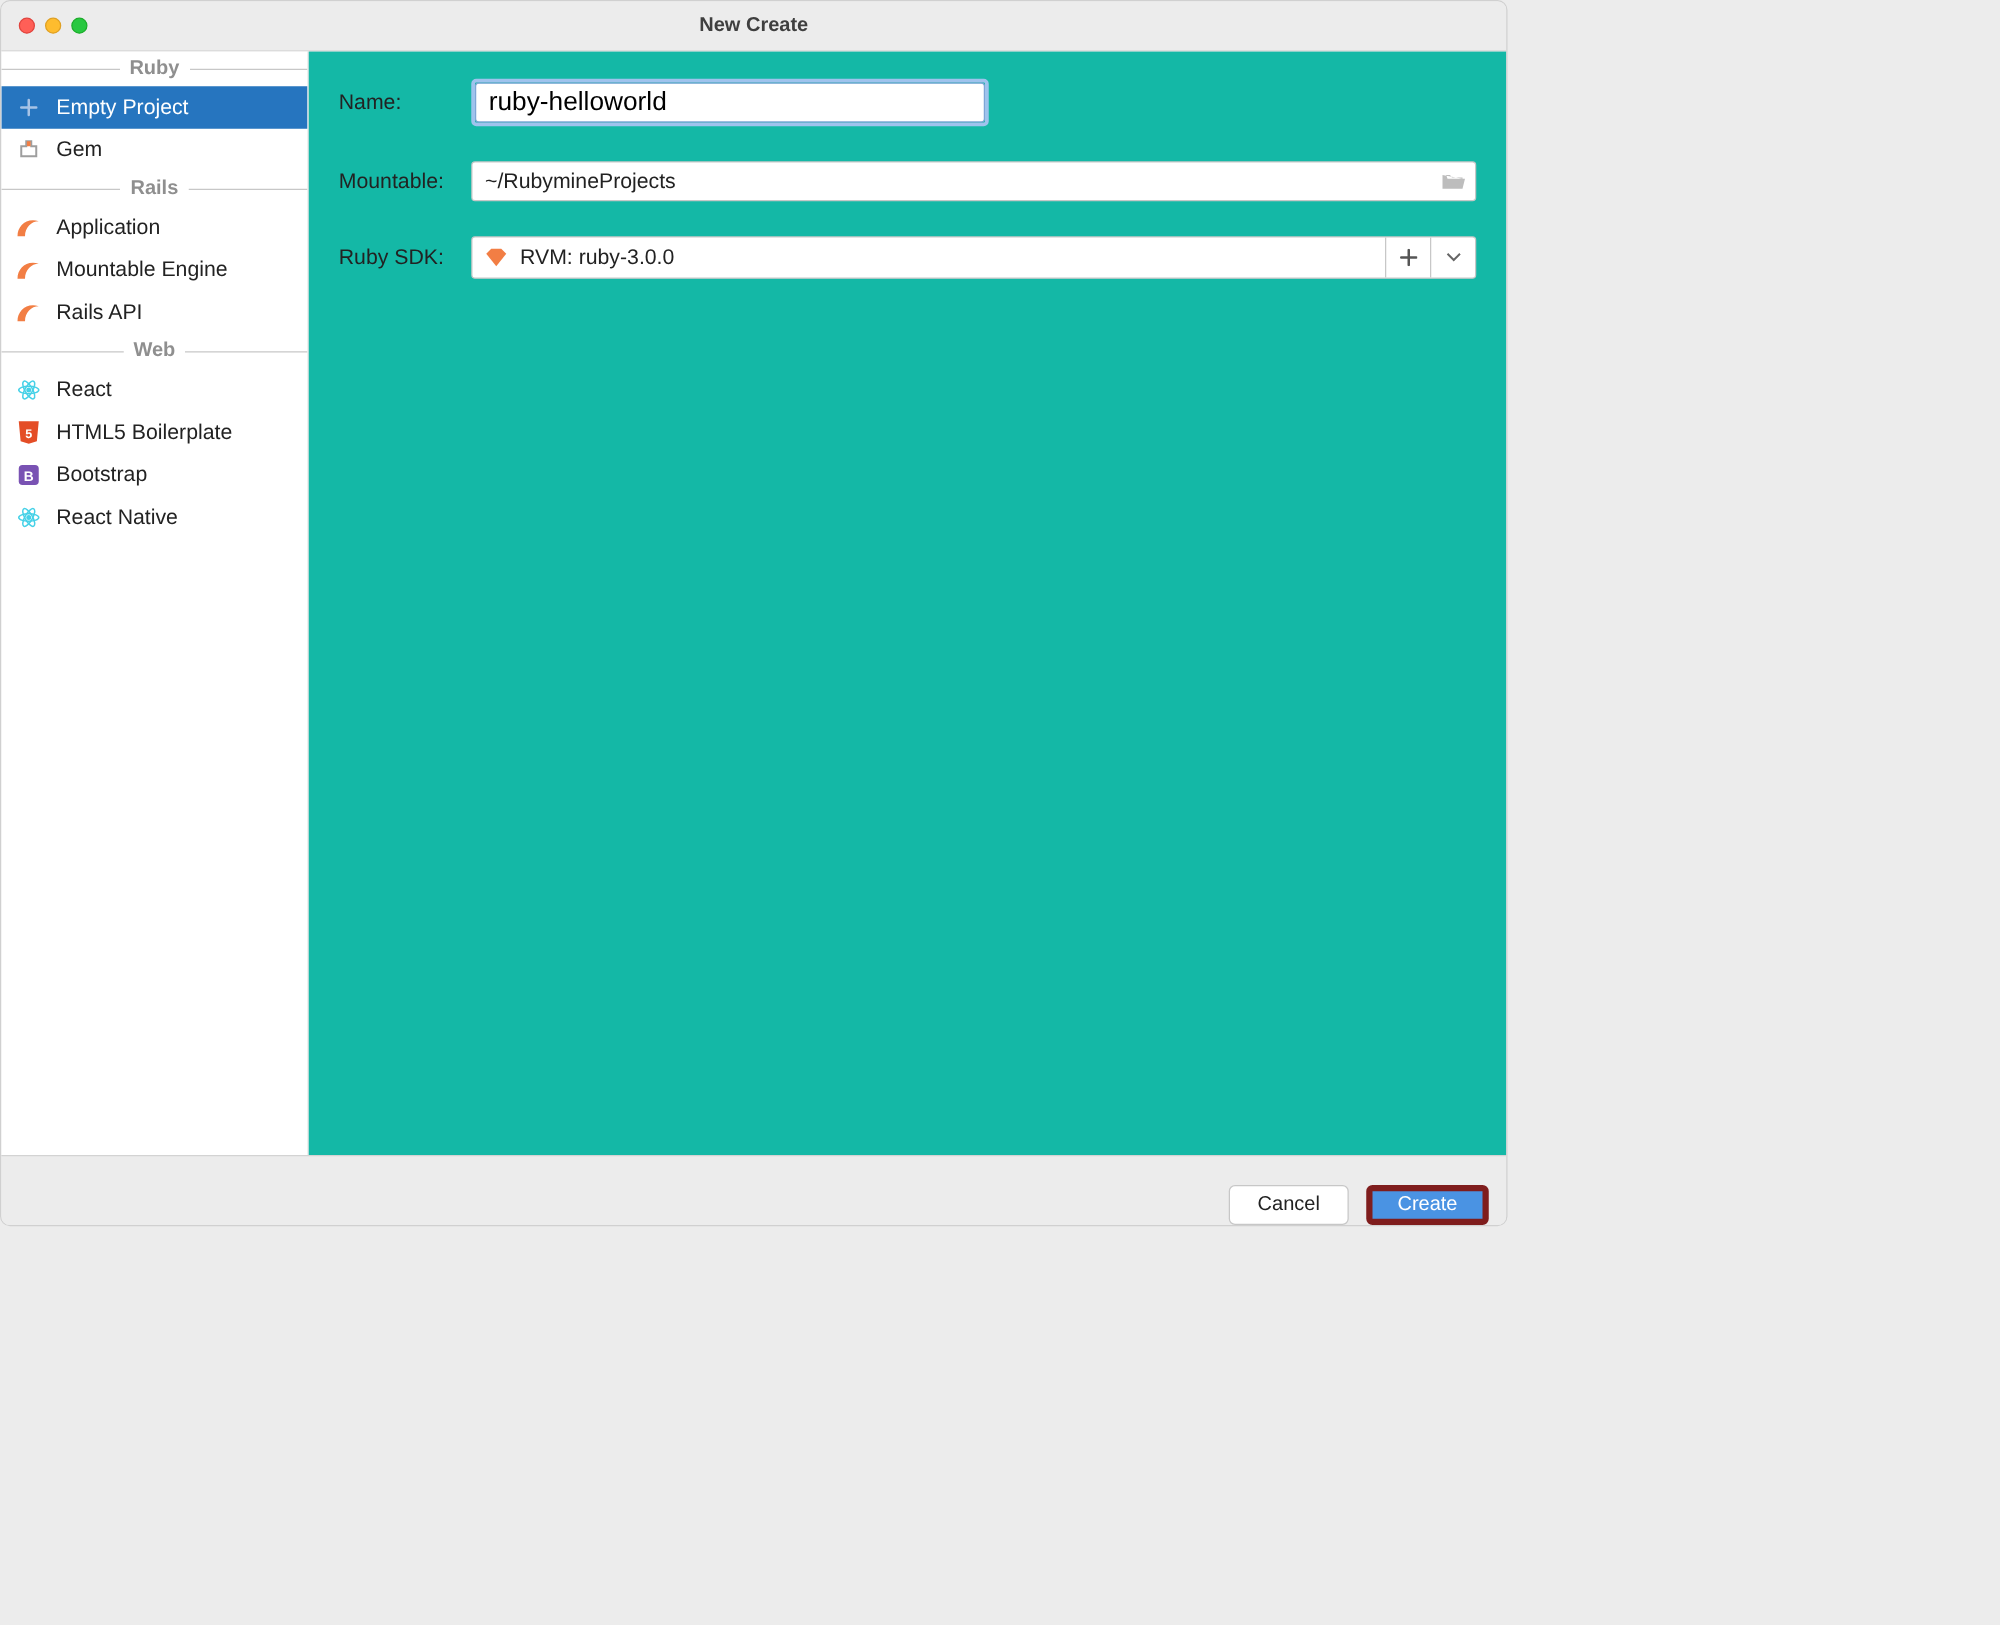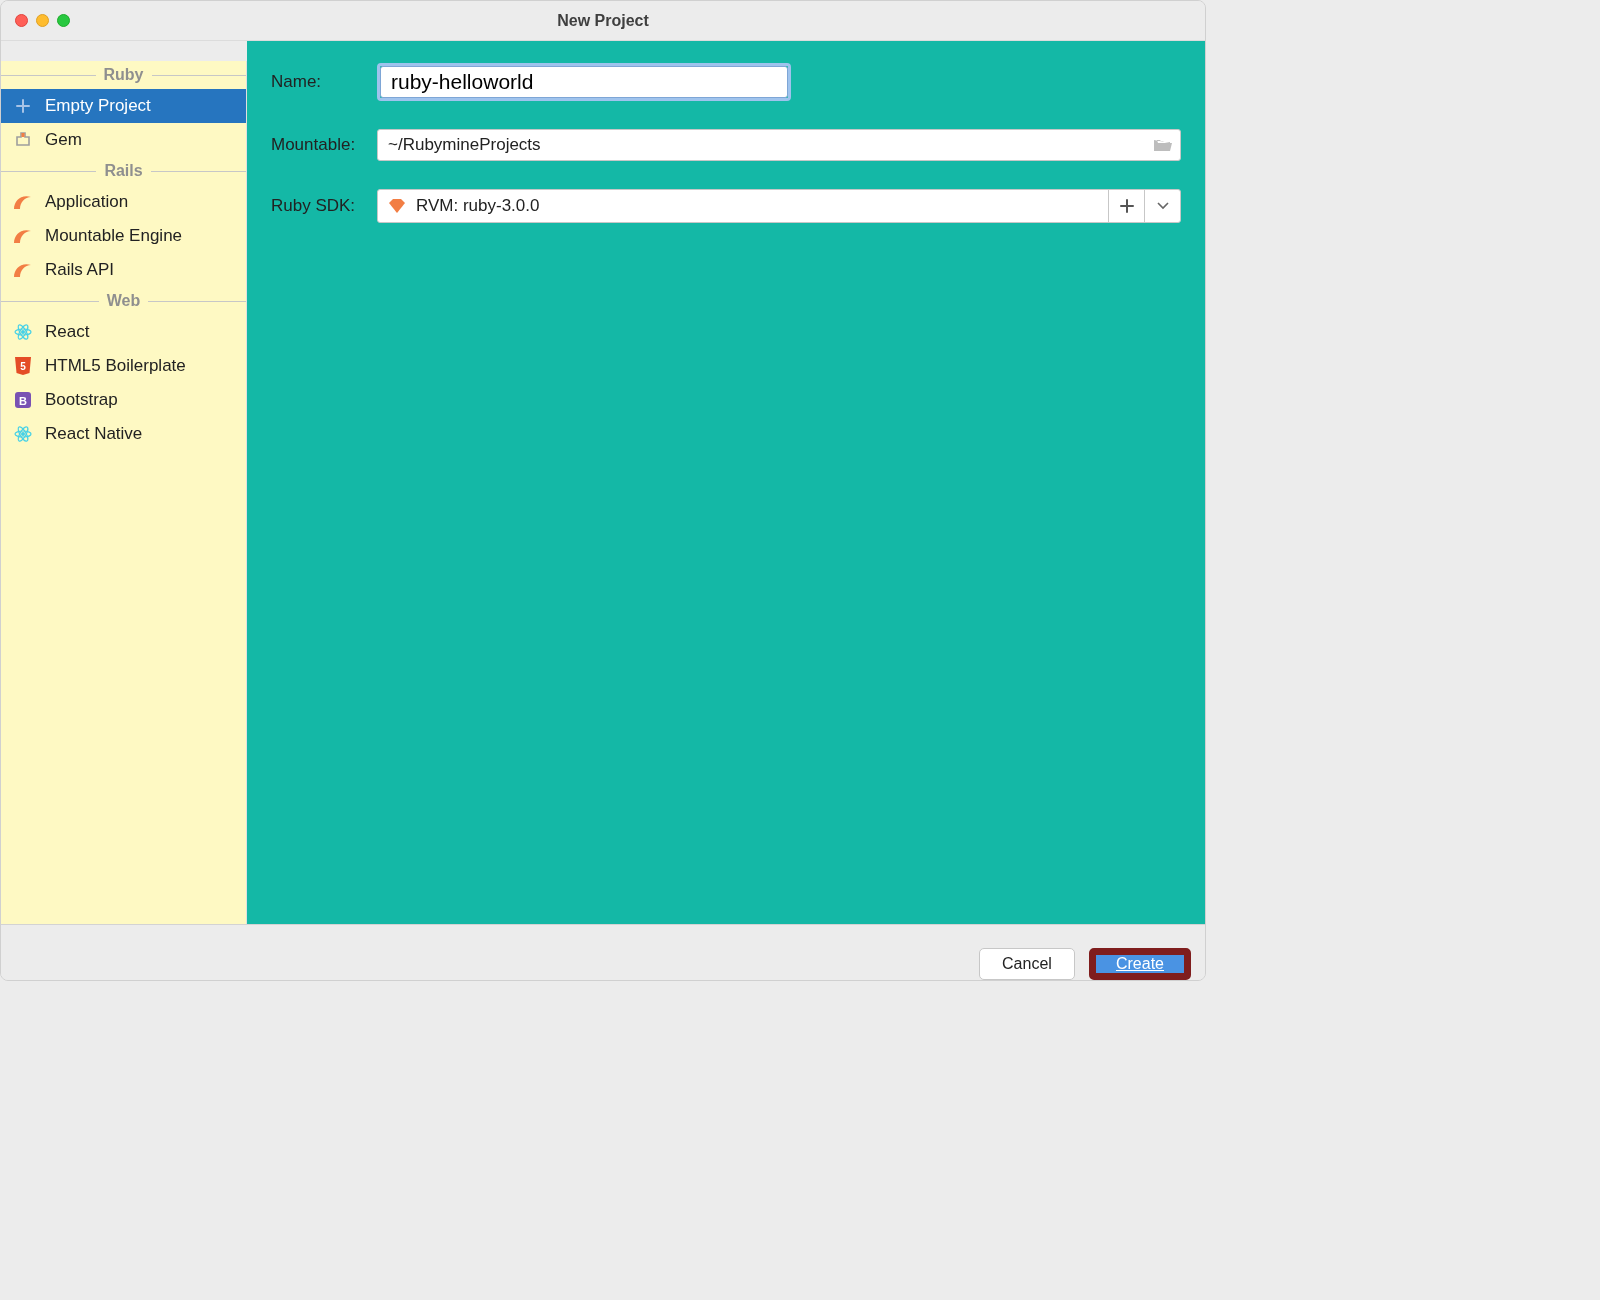--- a/index.html
+++ b/index.html
@@ -40,24 +40,23 @@
     color: #3f3f3f;
   }
 
   .workspace {
     display: flex;
     height: calc(100% - 40px - 56px);
   }
 
   .sidebar {
     width: 246px;
-    background: #fef9c3;
+    background: #ffffff;
     border-right: 1px solid #e0e0e0;
     overflow-y: auto;
-    margin-top: 20px;
   }
   .group-header {
     display: flex;
     align-items: center;
     height: 28px;
     color: #8f8f8f;
     font-weight: 600;
     font-size: 16px;
   }
   .group-header .line { flex: 1; height: 1px; background: #c7c7c7; }
@@ -179,36 +178,35 @@
     font-size: 16px;
     cursor: pointer;
   }
   .btn-default {
     background: #fff;
     border: 1px solid #c7c7c7;
     color: #222;
   }
   .btn-primary {
     background: #4a93e3;
-    border: 7px solid #7f1d1d;
+    border: 5px solid #7f1d1d;
     color: #fff;
-    text-decoration: underline;
   }
   svg { display: block; }
 </style>
 </head>
 <body>
 
 <div class="titlebar">
   <div class="traffic-lights">
     <div class="light red"></div>
     <div class="light yellow"></div>
     <div class="light green"></div>
   </div>
-  <div class="title">New Project</div>
+  <div class="title">New Create</div>
 </div>
 
 <div class="workspace">
 
   <div class="sidebar">
 
     <div class="group-header">
       <span class="line"></span>
       <span class="label">Ruby</span>
       <span class="line"></span>

